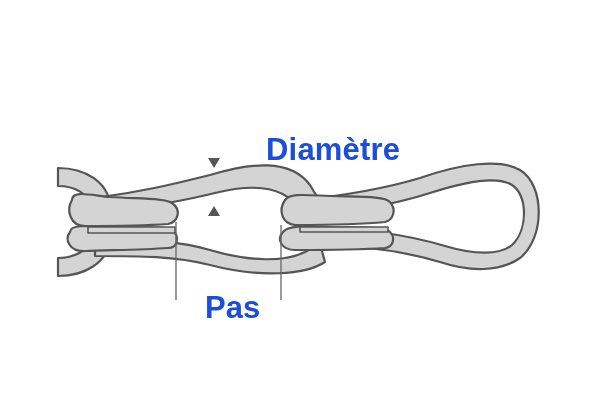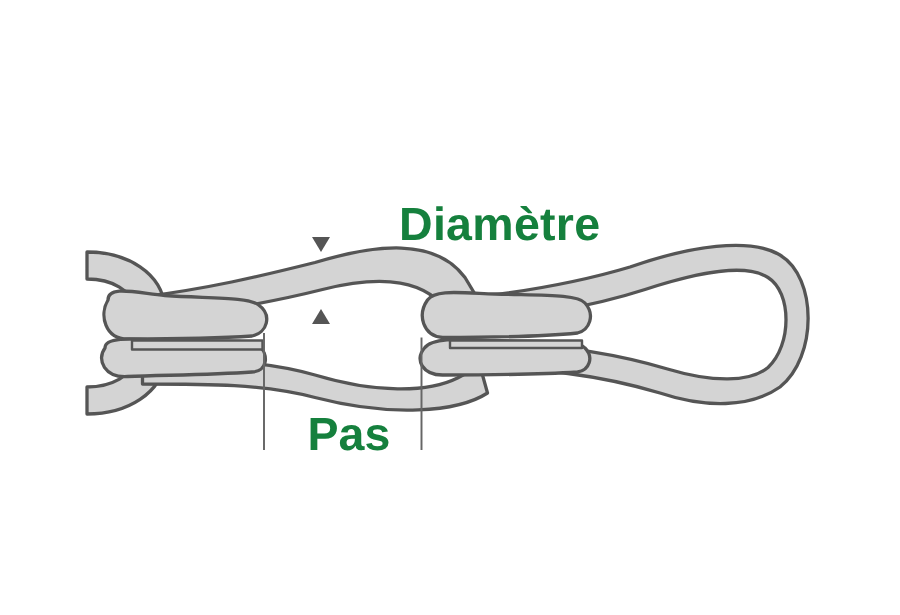--- a/index.html
+++ b/index.html
@@ -3,26 +3,26 @@
   <meta charset="utf-8">
   <style>
     html, body { margin: 0; padding: 0; background: #ffffff; }
     body { width: 600px; height: 410px; overflow: hidden; position: relative; }
     .canvas { position: absolute; left: 0; top: 0; width: 600px; height: 410px; }
     svg { display: block; }
     .label {
       position: absolute;
       font-family: "Liberation Sans", "DejaVu Sans", sans-serif;
       font-weight: bold;
-      color: #15803d;
+      color: #1d4ed8;
       white-space: nowrap;
       line-height: 1;
     }
     .label-diam { left: 266px; top: 134px; font-size: 31px; letter-spacing: 0.2px; }
-    .label-pas { left: 205px; top: 274px; font-size: 31px; }
+    .label-pas { left: 205px; top: 292px; font-size: 31px; }
   </style>
 </head>
 <body>
 
 <div class="canvas">
   <svg width="600" height="410" viewBox="0 0 600 410">
     <g fill="#d4d4d4" stroke="#555555" stroke-width="2.2" stroke-linejoin="round">
 
       <path d="M58 168 C 85 168, 108 182, 110 205 L 110 240 C 108 262, 85 276, 58 276 L 58 258 C 75 258, 88 250, 90 240 L 90 205 C 88 194, 75 186, 58 186 Z"></path>
 

